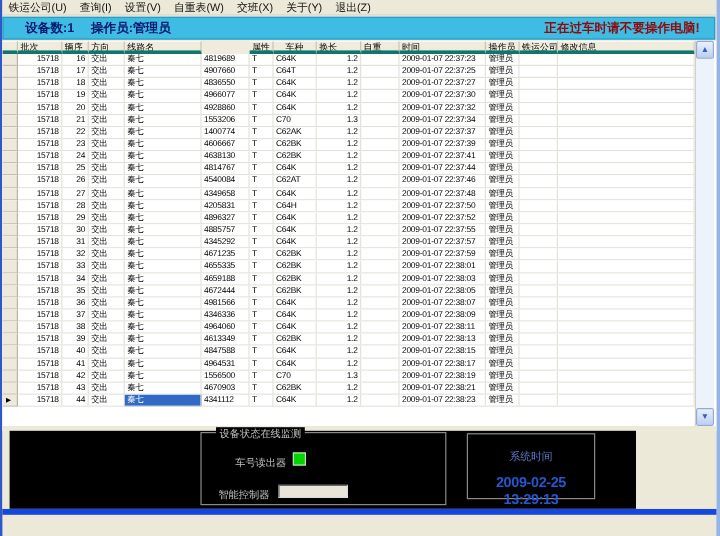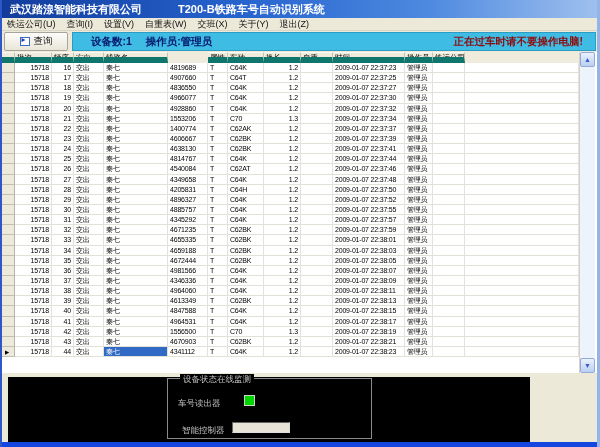--- a/index.html
+++ b/index.html
@@ -35,21 +35,21 @@
   .infobar { flex:1; display:flex; align-items:center; gap:14px; margin:1px 1px 1px 0;
              padding-left:18px; background:#3FBCE4; border:1px solid #2B9CC4;
              font-size:10.5px; font-weight:bold; color:#06186E; white-space:nowrap; }
   .warning { margin-left:auto; padding-right:12px; color:#8F0A0A; }
 
   
   .gridwrap { height:325px; flex:0 0 325px; display:flex; background:#fff;
               border-bottom:4px solid #ECE9D8; }
   .grid { width:577px; display:flex; flex-direction:column; overflow:hidden; }
   .gridhead { display:flex; height:11px; flex:0 0 11px; background:#EFEBDD; font-size:7.5px; }
-  .hcell { border-right:1px solid #C8C4B4; border-bottom:6px solid #0f766e; border-top:1px solid #FAF8F0;
+  .hcell { border-right:1px solid #C8C4B4; border-bottom:3px solid #0f766e; border-top:1px solid #FAF8F0;
            padding:0 2px; white-space:nowrap; overflow:hidden; line-height:10px; color:#000; }
   .grow { display:flex; height:10.15px; flex:0 0 10.15px; background:#fff; font-size:7px; }
   .gcell { border-right:1px solid #E4E2DA; border-bottom:1px solid #E2E0D8; padding:0 2px;
            white-space:nowrap; overflow:hidden; line-height:9.5px; letter-spacing:-0.2px; color:#000; }
   .num { text-align:right; }
   .selcell { background:#EDE9DD; border-right:1px solid #B8B4A4; border-bottom:1px solid #C4C0B0; }
   .rowmark::after { content:"▶"; font-size:5.5px; line-height:9px; padding-left:1px; }
   .cellsel { background:#316AC5; color:#fff; }
   .gridfill { flex:1; background:#fff; }
 
@@ -86,63 +86,56 @@
   .time-title { margin-top:12px; font-size:9px; color:#5578C8; }
   .time-value { margin-top:8px; font-size:12px; font-weight:bold; color:#2358D0; letter-spacing:-0.3px; }
 
   .bottomstrip { height:5px; flex:0 0 5px; background:#1546E0; }
 </style>
 </head>
 <body>
 
 <div class="window">
 
-  <div class="titlebar">
-    <span>武汉踏湶智能科技有限公司</span>
-    <span>T200-B铁路车号自动识别系统</span>
-  </div>
 
   <div class="menubar">
       <span class="menu-item">铁运公司(U)</span>
       <span class="menu-item">查询(I)</span>
       <span class="menu-item">设置(V)</span>
       <span class="menu-item">自重表(W)</span>
       <span class="menu-item">交班(X)</span>
       <span class="menu-item">关于(Y)</span>
       <span class="menu-item">退出(Z)</span>
     </div>
 
   <div class="toolbar">
-    <div class="tbtn">
-      <span class="ico ico-query"></span>
-      <span>查询</span>
-    </div>
     <div class="infobar">
       <span>设备数:1</span>
       <span>操作员:管理员</span>
       <span class="warning">正在过车时请不要操作电脑!</span>
     </div>
   </div>
 
   <div class="gridwrap">
     <div class="grid">
       <div class="gridhead">
           <div class="hcell" style="width: 13px;"></div>
           <div class="hcell" style="width: 37px;">批次</div>
           <div class="hcell" style="width: 22px;">辆序</div>
           <div class="hcell" style="width: 30px;">方向</div>
           <div class="hcell" style="width: 64px;">线路名</div>
           <div class="hcell" style="width: 40px; margin-top: 12px;">车号</div>
           <div class="hcell" style="width: 20px;">属性</div>
-          <div class="hcell" style="width: 36px;">车种</div>
+          <div class="hcell" style="width: 36px; text-align: center;">车种</div>
           <div class="hcell" style="width: 37px;">换长</div>
           <div class="hcell" style="width: 32px;">自重</div>
           <div class="hcell" style="width: 72px;">时间</div>
           <div class="hcell" style="width: 28px;">操作员</div>
           <div class="hcell" style="width: 32px;">铁运公司</div>
+          <div class="hcell" style="flex: 1 1 0%;">修改信息</div>
         </div>
       <div style="display:flex;flex-direction:column;">
           <div class="grow">
             <div class="gcell selcell" style="width: 13px;"></div>
             <div class="gcell num" style="width: 37px;">15718</div>
             <div class="gcell num" style="width: 22px;">16</div>
             <div class="gcell" style="width: 30px;">交出</div>
             <div class="gcell" style="width: 64px;">秦七</div>
             <div class="gcell" style="width: 40px;">4819689</div>
             <div class="gcell" style="width: 20px;">T</div>
@@ -610,24 +603,28 @@
       <div class="sbtn">▼</div>
     </div>
   </div>
 
   <div class="statuspanel">
     <div class="blackarea"></div>
 
 
     <div class="gbox monitor-group">
       <span class="gbox-label">设备状态在线监测</span>
-      <span class="plabel" style="left:10px;top:19px;text-align:center;">车号读出器</span>
+      <span class="plabel" style="left:28px;top:19px;text-align:center;">车号读出器</span>
       <span class="led" style="left:76px;top:16px;"></span>
 
 
       <span class="plabel" style="left:14px;top:46px;">智能控制器</span>
       <span class="ctl-field"></span>
     </div>
 
+    <div class="gbox time-group">
+      <div class="time-title">系统时间</div>
+      <div class="time-value">2009-02-25 13:29:13</div>
+    </div>
   </div>
 
   <div class="bottomstrip"></div>
 </div>
 
 </body></html>

